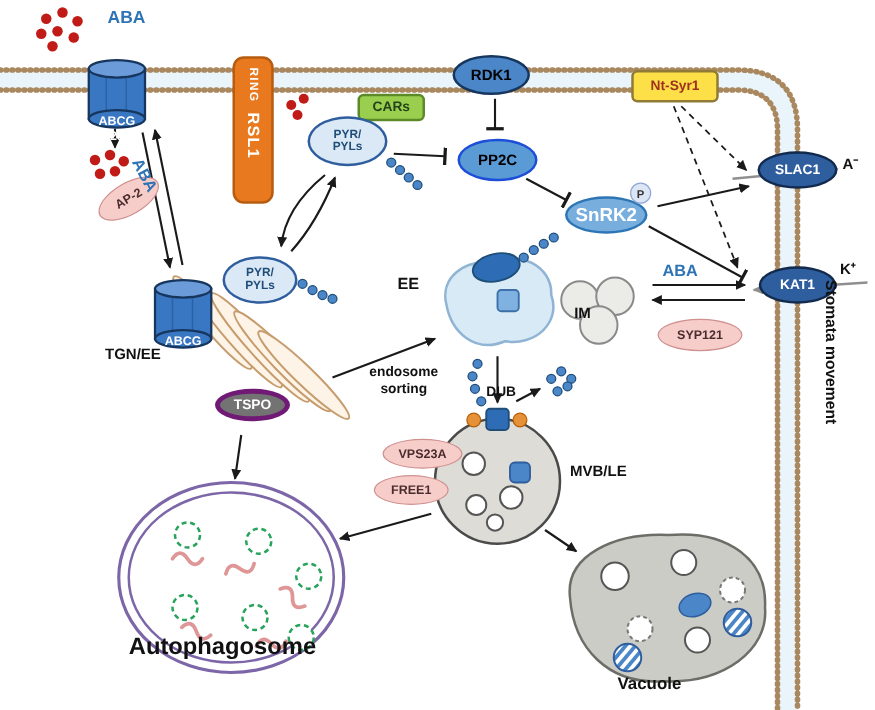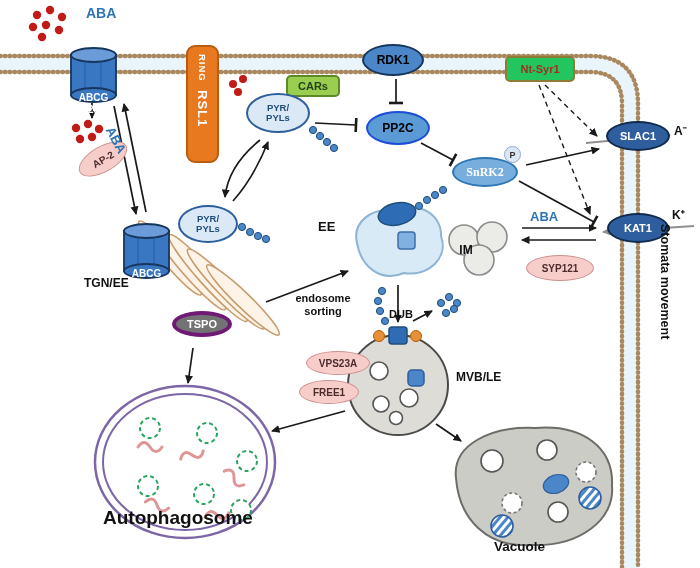--- a/index.html
+++ b/index.html
@@ -4,27 +4,27 @@
 <style>
   * { margin:0; padding:0; box-sizing:border-box; }
   body { background:#fff; font-family:"Liberation Sans", sans-serif; }
   .canvas { position:relative; width:700px; height:568px; background:#ffffff; overflow:hidden; font-family:"Liberation Sans", sans-serif;padding-left:18px; }
   svg.layer { position:absolute; left:0; top:0; }
   .abs { position:absolute; }
   .node { position:absolute; display:flex; align-items:center; justify-content:center; text-align:center; font-weight:700; }
   .oval { border-radius:50%; }
   .blue1 { background:#4a86c8; border:2px solid #17365d; color:#000000; font-size:12px; }
   .blue2 { background:#5b9bd5; border:2px solid #1d4ed8; color:#000000; font-size:12px; }
-  .blue3 { background:#77aede; border:2px solid #2e75b6; color:#fff; font-size:12px;font-family:Liberation Serif, serif; }
+  .blue3 { background:#77aede; border:2px solid #2e75b6; color:#fff; font-size:15px; }
   .blueDark { background:#2f5e9e; border:2px solid #122a4d; color:#fff; font-size:11px; }
   .pyr { background:#dbe8f6; border:2px solid #2e5e9e; color:#1f4e79; font-size:9.5px; line-height:1.08; }
   .pink { background:#f7cdca; border:1.5px solid #cf9090; color:#4a2c2c; font-size:10px; }
   .green { background:#737373; border:4px solid #701a75; color:#fff; font-size:11px; }
   .carsBox { background:#9ace4e; border:2px solid #5d8a28; color:#25421a; font-size:11px; border-radius:5px; }
-  .ntsyrBox { background:#22c55e; border:2px solid #8f7a36; color:#a03020; font-size:11px; border-radius:5px; }
+  .ntsyrBox { background:#fde047; border:2px solid #8f7a36; color:#a03020; font-size:11px; border-radius:5px; }
   .lab { position:absolute; font-weight:700; color:#111; }
   .aba { color:#2e74b5; font-weight:700; }
   .vtext { writing-mode:vertical-rl; }
   .two span { display:block; }
   .cylText { position:absolute; color:#fff; font-weight:700; font-size:10px; line-height:1.15; text-align:center;margin-top:32px; }
   .pCircle { position:absolute; width:17px; height:17px; border-radius:50%; background:#dde6f5; border:1.5px solid #8fa8d8; color:#333; font-size:9px; font-weight:700; display:flex; align-items:center; justify-content:center; }
 </style>
 </head>
 <body>
 

